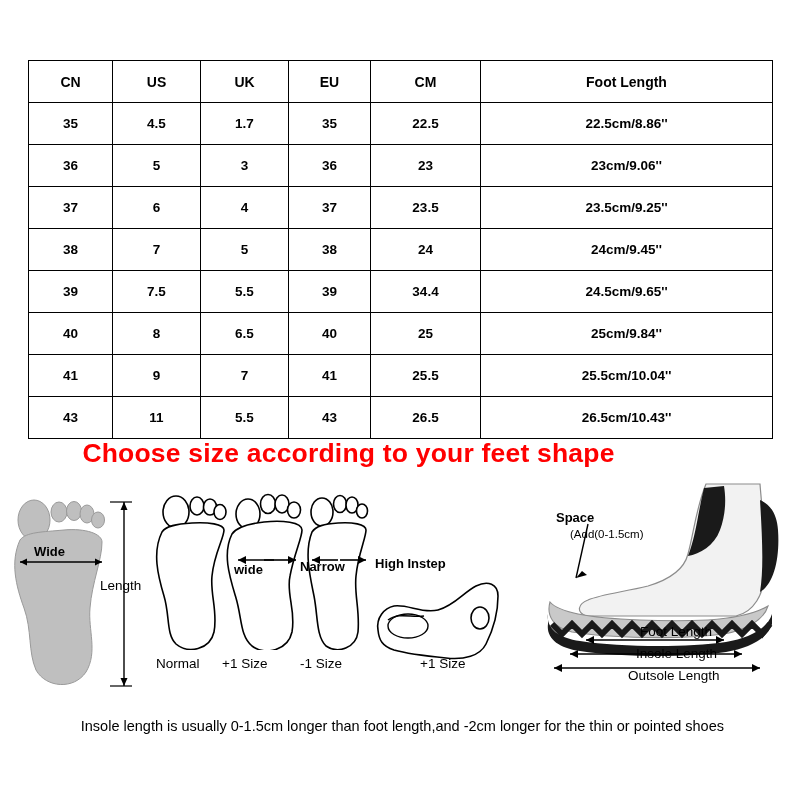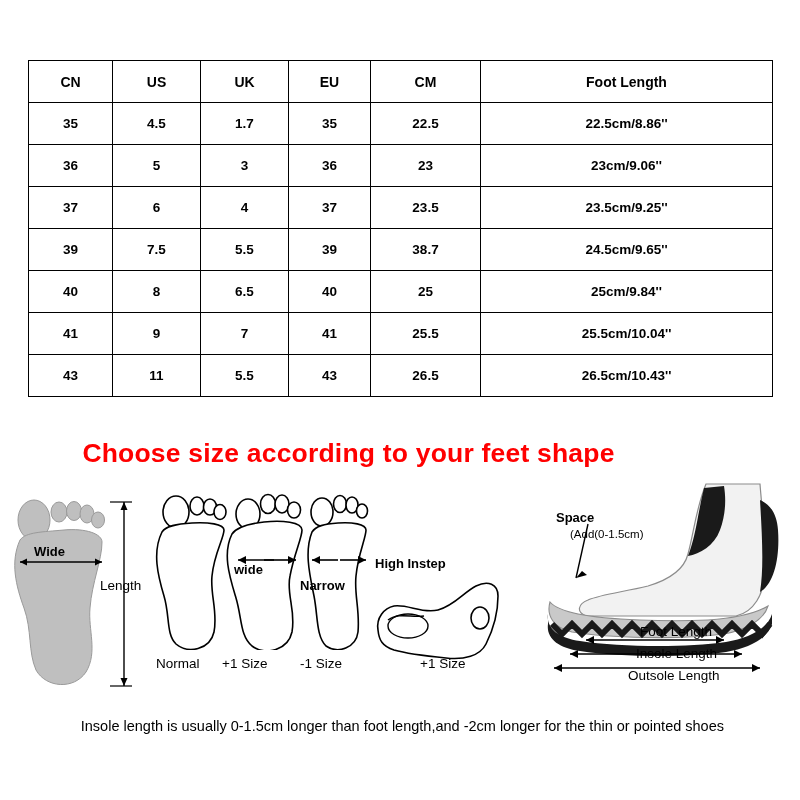--- a/index.html
+++ b/index.html
@@ -146,25 +146,33 @@
         </tr>
         <tr>
           <td>37</td>
           <td>6</td>
           <td>4</td>
           <td>37</td>
           <td>23.5</td>
           <td>23.5cm/9.25''</td>
         </tr>
         <tr>
+          <td>38</td>
+          <td>7</td>
+          <td>5</td>
+          <td>38</td>
+          <td>24</td>
+          <td>24cm/9.45''</td>
+        </tr>
+        <tr>
           <td>39</td>
           <td>7.5</td>
           <td>5.5</td>
           <td>39</td>
-          <td>38.7</td>
+          <td>34.4</td>
           <td>24.5cm/9.65''</td>
         </tr>
         <tr>
           <td>40</td>
           <td>8</td>
           <td>6.5</td>
           <td>40</td>
           <td>25</td>
           <td>25cm/9.84''</td>
         </tr>
@@ -248,21 +256,21 @@
         <ellipse cx="50" cy="14" rx="6.5" ry="8.5"></ellipse>
         <ellipse cx="62" cy="15" rx="6" ry="8"></ellipse>
         <ellipse cx="72" cy="21" rx="5.5" ry="7"></ellipse>
         <path d="M22,42 C14,62 20,86 24,106 C28,126 26,146 36,156 C48,164 66,158 68,142 C70,120 64,104 66,86 C68,64 76,48 76,40 C76,34 62,32 48,33 C34,34 26,36 22,42 Z"></path>
       </g>
       <line x1="48" y1="70" x2="22" y2="70" stroke="#000" stroke-width="1.6"></line>
       <polygon points="22,70 30,66 30,74" fill="#000"></polygon>
       <line x1="50" y1="70" x2="76" y2="70" stroke="#000" stroke-width="1.6"></line>
       <polygon points="76,70 68,66 68,74" fill="#000"></polygon>
     </svg>
-    <div class="dia-label" style="left:300px;top:96px;">Narrow</div>
+    <div class="dia-label" style="left:300px;top:77px;">Narrow</div>
     <div class="dia-label reg" style="left:300px;top:174px;">-1 Size</div>
 
     <div class="dia-label" style="left:375px;top:74px;text-align:right;">High Instep</div>
     <svg width="150" height="110" style="position:absolute;left:368px;top:92px;">
       <g fill="#ffffff" stroke="#000" stroke-width="1.6">
         <path d="M10,56 C8,44 16,34 26,32 C40,30 54,40 70,36 C86,32 96,18 108,12 C120,6 130,10 130,22 C130,40 124,58 118,70 C112,82 96,86 78,84 C58,82 40,80 26,76 C14,72 11,66 10,56 Z"></path>
         <ellipse cx="112" cy="44" rx="9" ry="11" fill="none"></ellipse>
       </g>
       <path d="M20,46 C30,38 44,44 56,42" fill="none" stroke="#000" stroke-width="1.4"></path>
       <ellipse cx="40" cy="52" rx="20" ry="12" fill="none" stroke="#000" stroke-width="1.4"></ellipse>

